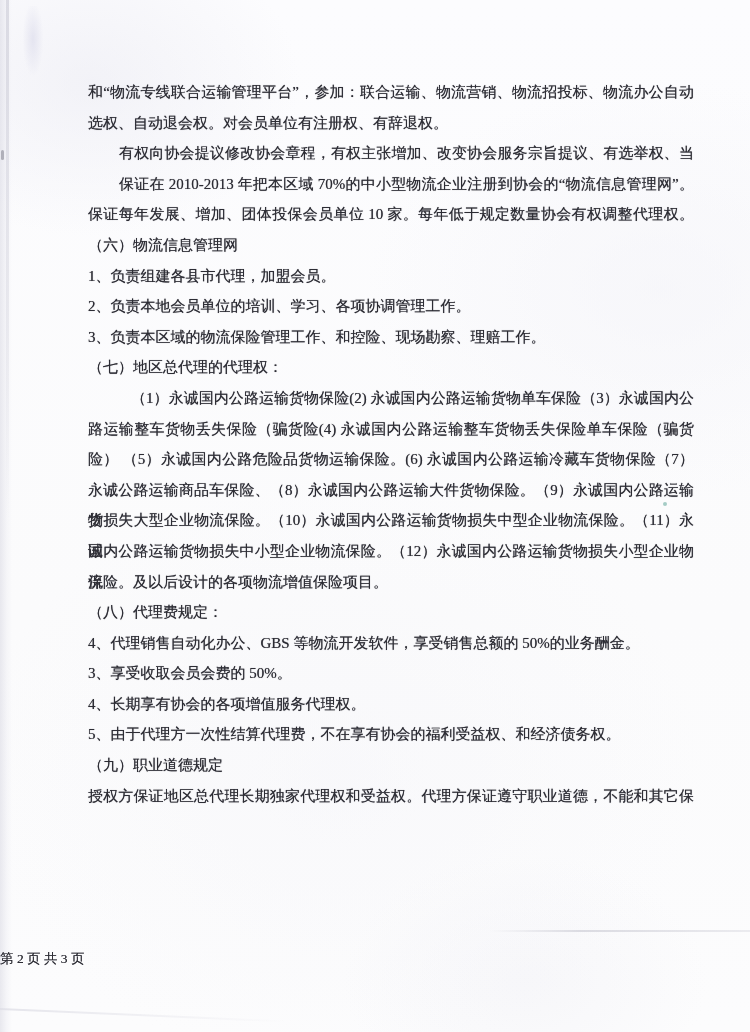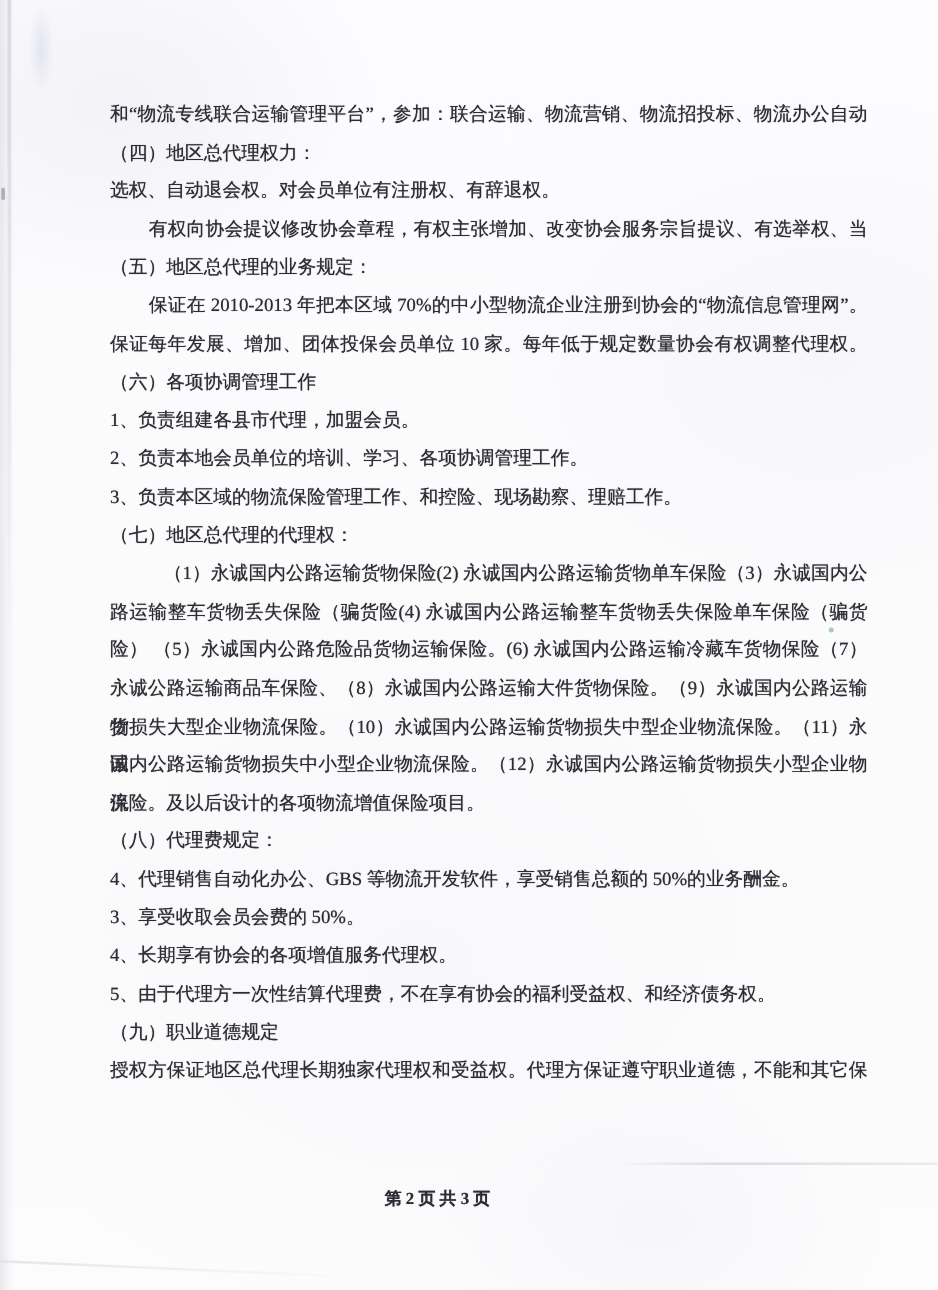--- a/index.html
+++ b/index.html
@@ -77,49 +77,46 @@
     text-align-last: justify;
     text-justify: inter-ideograph;
   }
   .line.ind2   { padding-left: 31px; }
   .line.ind2_5 { padding-left: 43px; }
   .page-footer {
     position: absolute;
     left: 0;
     top: 950px;
     width: 700px;
-    text-align: center;
+    text-align: left;
     font-family: "Liberation Serif", "DejaVu Serif", serif;
     font-size: 13.5px;
     color: var(--ink);
     text-shadow: 0 0 0.6px rgba(44,44,52,0.7);
-    font-weight: bold;
   }
 </style>
 </head>
 <body>
 
 <div class="scan-page">
   <div class="edge-left"></div>
   <div class="edge-streak"></div>
   <div class="corner-smudge"></div>
   <div class="edge-tick"></div>
   <div class="fold-line"></div>
   <div class="crease"></div>
   <div class="speck-green"></div>
 
   <div class="doc-body">
       <div class="line j">和“物流专线联合运输管理平台”，参加：联合运输、物流营销、物流招投标、物流办公自动</div>
-      <div class="line">（四）地区总代理权力：</div>
       <div class="line">选权、自动退会权。对会员单位有注册权、有辞退权。</div>
       <div class="line j ind2">有权向协会提议修改协会章程，有权主张增加、改变协会服务宗旨提议、有选举权、当</div>
-      <div class="line">（五）地区总代理的业务规定：</div>
       <div class="line j ind2">保证在 2010-2013 年把本区域 70%的中小型物流企业注册到协会的“物流信息管理网”。</div>
       <div class="line j">保证每年发展、增加、团体投保会员单位 10 家。每年低于规定数量协会有权调整代理权。</div>
-      <div class="line">（六）各项协调管理工作</div>
+      <div class="line">（六）物流信息管理网</div>
       <div class="line">1、负责组建各县市代理，加盟会员。</div>
       <div class="line">2、负责本地会员单位的培训、学习、各项协调管理工作。</div>
       <div class="line">3、负责本区域的物流保险管理工作、和控险、现场勘察、理赔工作。</div>
       <div class="line">（七）地区总代理的代理权：</div>
       <div class="line j ind2_5">（1）永诚国内公路运输货物保险(2) 永诚国内公路运输货物单车保险（3）永诚国内公</div>
       <div class="line j">路运输整车货物丢失保险（骗货险(4) 永诚国内公路运输整车货物丢失保险单车保险（骗货</div>
       <div class="line j">险） （5）永诚国内公路危险品货物运输保险。(6) 永诚国内公路运输冷藏车货物保险（7）</div>
       <div class="line j">永诚公路运输商品车保险、（8）永诚国内公路运输大件货物保险。（9）永诚国内公路运输货</div>
       <div class="line j">物损失大型企业物流保险。（10）永诚国内公路运输货物损失中型企业物流保险。（11）永诚</div>
       <div class="line j">国内公路运输货物损失中小型企业物流保险。（12）永诚国内公路运输货物损失小型企业物流</div>

